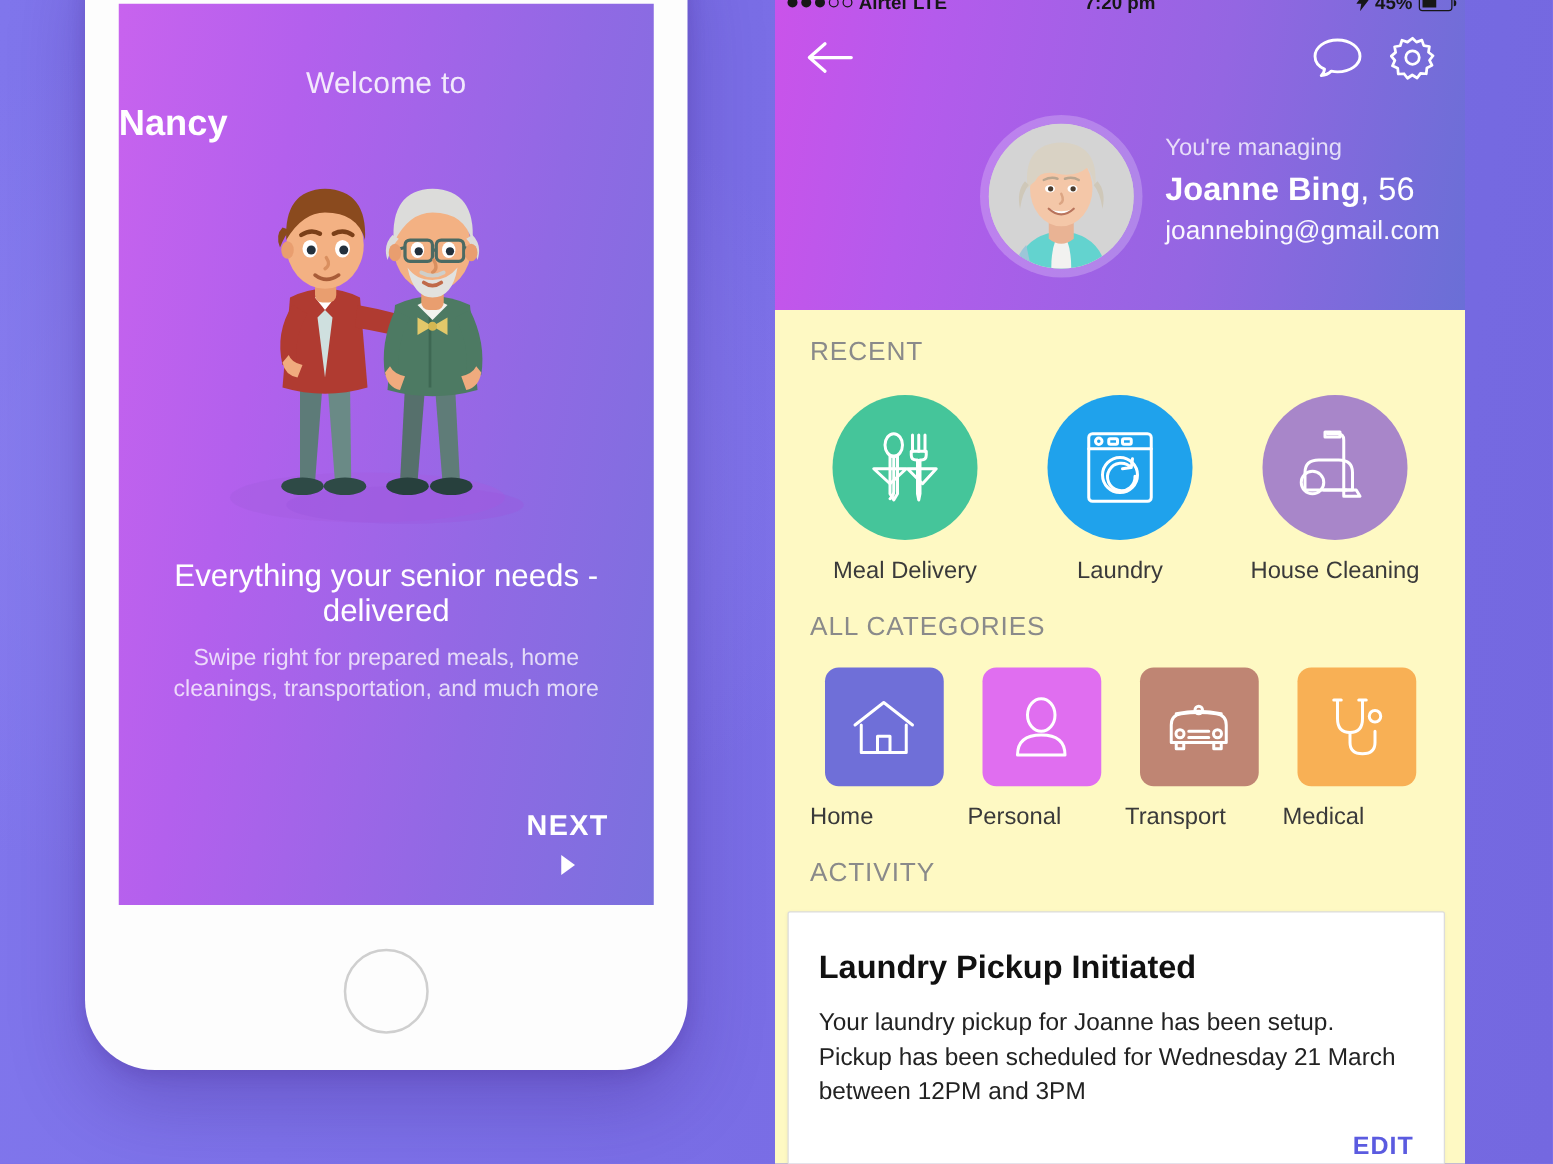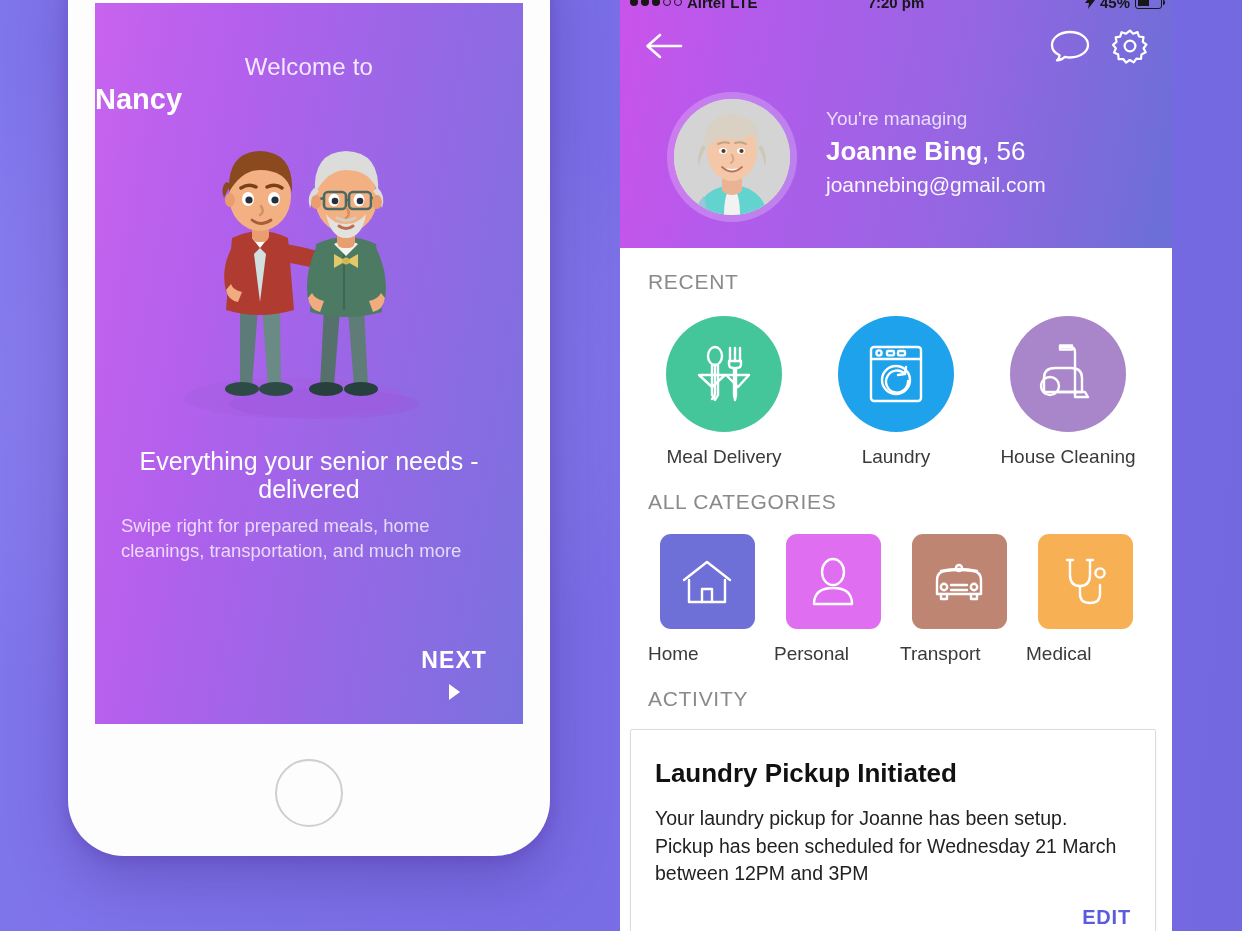--- a/index.html
+++ b/index.html
@@ -69,20 +69,21 @@
   .illus svg { display: block; margin: 0 auto; }
 
   .ob-head {
     position: absolute; top: 444px; left: 0; right: 0;
     text-align: center;
     color: #ffffff;
     font-size: 25px; font-weight: 400; line-height: 1.12;
   }
   .ob-sub {
     position: absolute; top: 511px; left: 26px; right: 26px;
+    text-align: center;
     color: rgba(255,255,255,.76);
     font-size: 18.5px; font-weight: 400; line-height: 1.33;
   }
   .ob-next {
     position: absolute; right: 36px; bottom: 24px;
     display: flex; align-items: center; gap: 10px;
     color: #ffffff;
     font-size: 23px; font-weight: 700; letter-spacing: 1.1px;
     cursor: pointer;
     flex-direction: column;
@@ -92,21 +93,21 @@
     border-left: 11px solid #fff;
     border-top: 8px solid transparent;
     border-bottom: 8px solid transparent;
   }
 
   
   .app {
     position: absolute;
     left: 620px; top: 0;
     width: 552px; height: 931px;
-    background: #ffffff;
+    background: #fef9c3;
     overflow: hidden;
   }
   .app-header {
     position: relative;
     height: 248px;
     background: linear-gradient(100deg, #ca53ea 0%, #b45bec 22%, #9466e2 62%, #6a6fd6 100%);
   }
   .statusbar {
     position: absolute; top: -9px; left: 0; right: 0;
     height: 22px;
@@ -134,21 +135,21 @@
   .nav-row {
     position: absolute; top: 22px; left: 0; right: 0;
     height: 48px;
     display: flex; align-items: center;
     padding: 0 24px;
   }
   .nav-icons { margin-left: auto; display: flex; align-items: center; gap: 22px; }
 
   .profile {
     position: absolute; top: 92px; left: 47px; right: 20px;
-    display: flex; align-items: flex-start; gap: 29px;
+    display: flex; align-items: flex-start; gap: 18px; justify-content: flex-end;
   }
   .avatar-ring {
     width: 130px; height: 130px; border-radius: 50%;
     background: rgba(255,255,255,.22);
     padding: 7px; flex: 0 0 auto;
   }
   .avatar {
     width: 100%; height: 100%; border-radius: 50%;
     overflow: hidden; background: #d3d3d3;
   }

